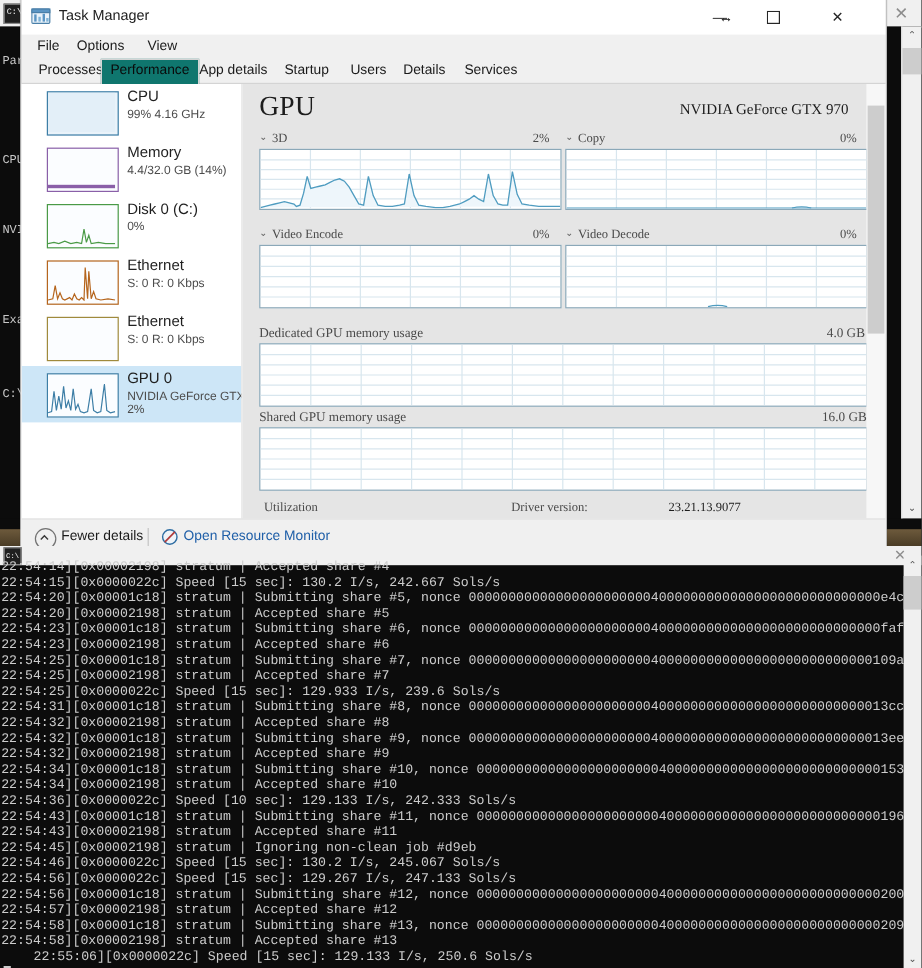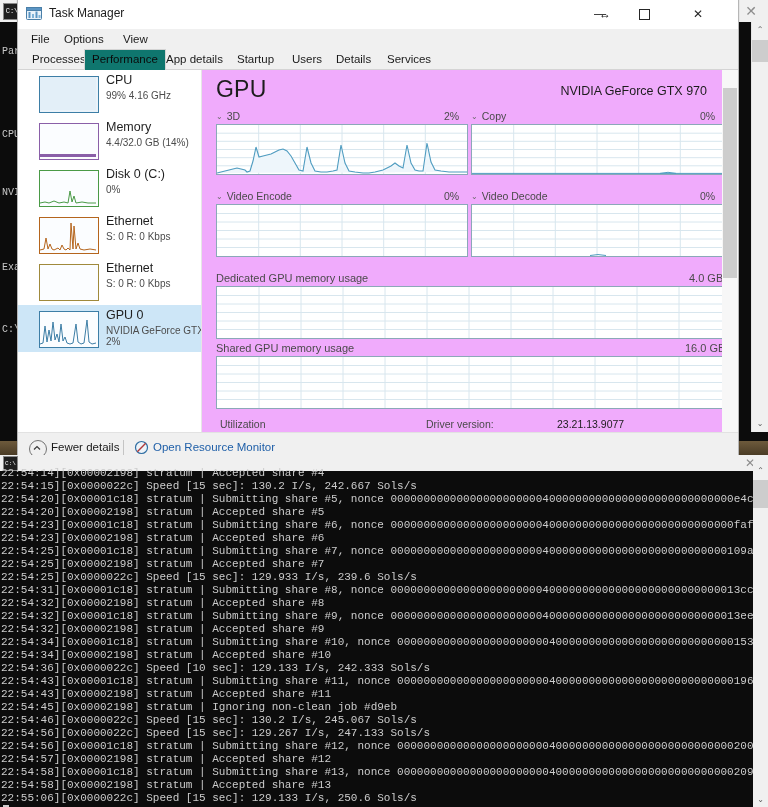--- a/index.html
+++ b/index.html
@@ -122,22 +122,23 @@
   }
   .side-item .sub{
     position:absolute;left:88px;top:20px;font-size:10px;color:#4c4c4c;white-space:nowrap;
   }
   .side-item .sub2{
     position:absolute;left:88px;top:31px;font-size:10px;color:#4c4c4c;white-space:nowrap;
   }
 
   
   #tm .main{
-    position:absolute;left:184px;top:0;width:536px;height:393px;background:#f0abfc;
+    position:absolute;left:184px;top:0;width:536px;height:393px;background:#e5e5e5;
     overflow:hidden;
+    font-family:Liberation Serif, serif;
   }
   #tm .main .hdr{
     position:absolute;left:14px;top:6px;font-size:23px;color:#1c1c1c;letter-spacing:0.2px;
   }
   #tm .main .devname{
     position:absolute;right:31px;top:14px;font-size:12.5px;color:#1c1c1c;
   }
   .gcap{
     position:absolute;font-size:10.5px;color:#4a4a4a;white-space:nowrap;
   }
@@ -549,21 +550,21 @@
     <div class="cline" style="top:199px;">22:54:36][0x0000022c] Speed [10 sec]: 129.133 I/s, 242.333 Sols/s</div>
     <div class="cline" style="top:212px;">22:54:43][0x00001c18] stratum | Submitting share #11, nonce 0000000000000000000000040000000000000000000000000001966</div>
     <div class="cline" style="top:225px;">22:54:43][0x00002198] stratum | Accepted share #11</div>
     <div class="cline" style="top:238px;">22:54:45][0x00002198] stratum | Ignoring non-clean job #d9eb</div>
     <div class="cline" style="top:251px;">22:54:46][0x0000022c] Speed [15 sec]: 130.2 I/s, 245.067 Sols/s</div>
     <div class="cline" style="top:264px;">22:54:56][0x0000022c] Speed [15 sec]: 129.267 I/s, 247.133 Sols/s</div>
     <div class="cline" style="top:277px;">22:54:56][0x00001c18] stratum | Submitting share #12, nonce 0000000000000000000000040000000000000000000000000002000</div>
     <div class="cline" style="top:290px;">22:54:57][0x00002198] stratum | Accepted share #12</div>
     <div class="cline" style="top:303px;">22:54:58][0x00001c18] stratum | Submitting share #13, nonce 000000000000000000000004000000000000000000000000000209b</div>
     <div class="cline" style="top:316px;">22:54:58][0x00002198] stratum | Accepted share #13</div>
-    <div class="cline" style="top:329px;">22:55:06][0x0000022c] Speed [15 sec]: 129.133 I/s, 250.6 Sols/s</div>
+    <div class="cline" style="top:329px;padding-left:27px;">22:55:06][0x0000022c] Speed [15 sec]: 129.133 I/s, 250.6 Sols/s</div>
     <div class="caret" style="top:342px;"></div>
   </div>
   <div class="fscroll">
     <div class="up">⌃</div>
     <div class="thumb"></div>
     <div class="dn">⌄</div>
   </div>
 </div>
 
 </body></html>

